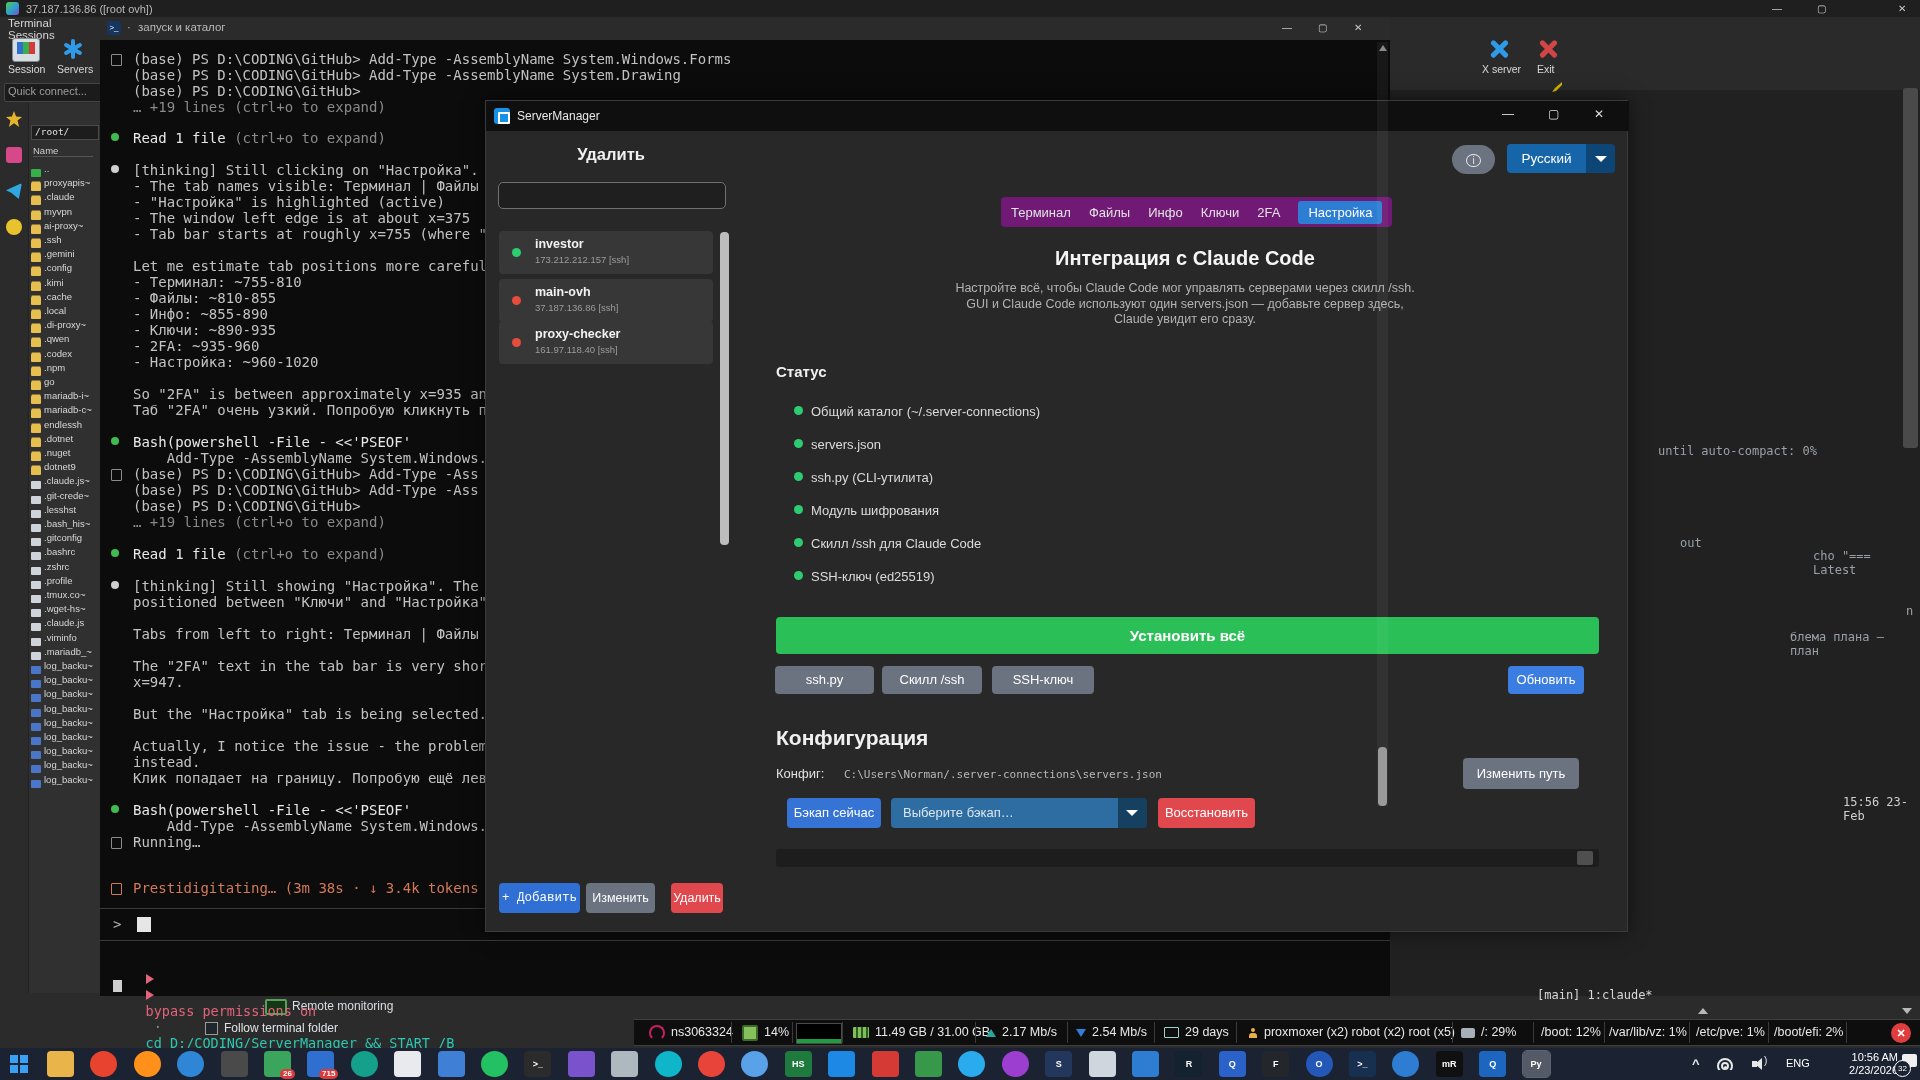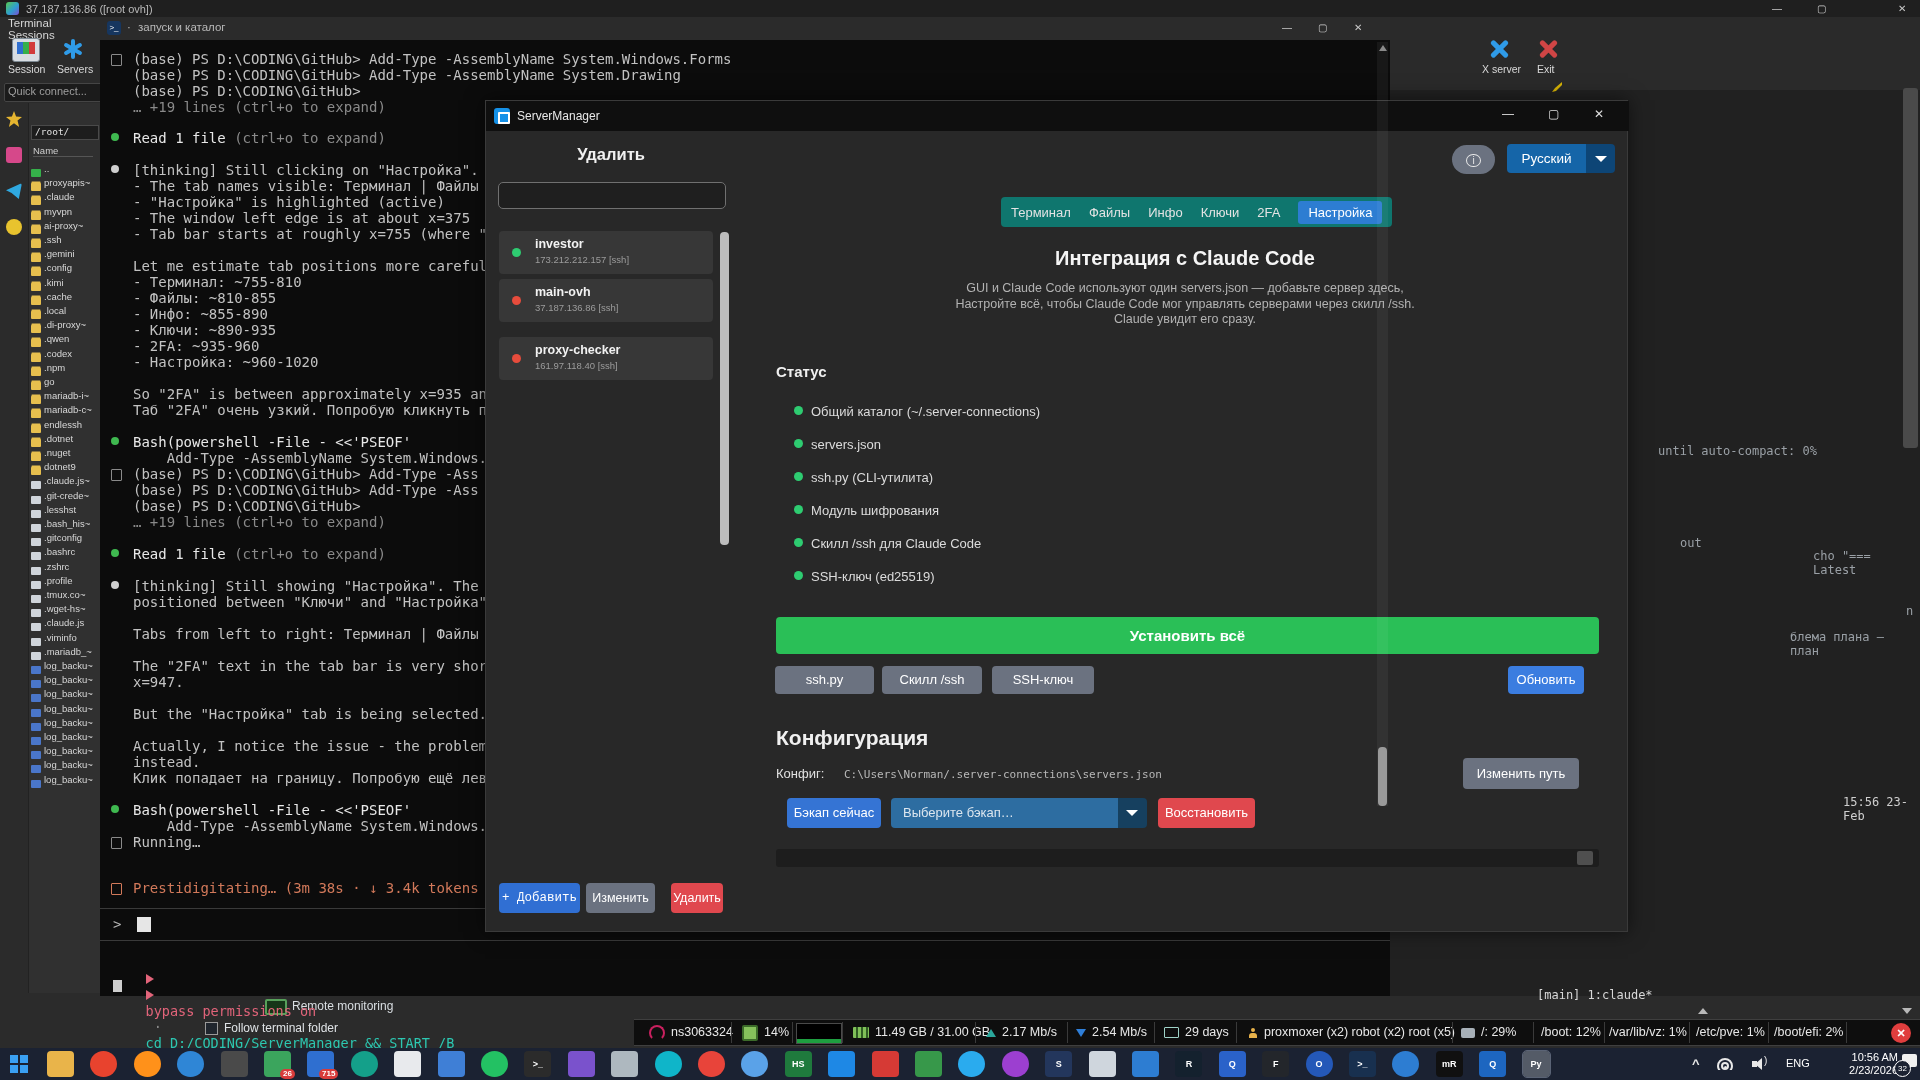--- a/index.html
+++ b/index.html
@@ -52,21 +52,21 @@
   .smctl{color:#dfdfdf;font-size:12px;top:6px;}
   .btn{border-radius:4px;color:#fff;text-align:center;box-sizing:border-box;}
   .btn-blue{background:#306fd3;font-family:Liberation Mono, monospace;}
   .btn-grey{background:#6b7280;}
   .btn-red{background:#e0484e;}
   .btn-green{background:#2abf57;}
   .card{left:13px;width:214px;height:43px;background:#373737;border-radius:4px;}
   .card .nm{position:absolute;left:36px;top:6px;font-size:12.5px;font-weight:bold;color:#f2f2f2;}
   .card .ip{position:absolute;left:36px;top:23px;font-size:9.5px;color:#9c9c9c;}
   .card .st{position:absolute;left:13px;top:17px;width:9px;height:9px;border-radius:50%;}
-  #sm-tabsbar{left:515px;top:96px;height:30px;background:#0f766e;border-radius:4px;display:flex;
+  #sm-tabsbar{left:515px;top:96px;height:30px;background:#701a75;border-radius:4px;display:flex;
     align-items:center;padding:0 10px;gap:18px;}
   .smtab{color:#e3e3e3;font-size:13px;white-space:nowrap;}
   .smtab.active{background:#2d7dd2;border-radius:3px;padding:4px 10px;color:#fff;}
   .stat-dot{width:9px;height:9px;border-radius:50%;background:#2ecc71;position:absolute;left:308px;}
   .stat-txt{position:absolute;left:325px;font-size:13px;color:#dcdcdc;white-space:pre;}
   
   #monbar{left:634px;top:1019px;width:1286px;height:27px;background:#0e0e0e;border-top:1px solid #3f3f3f;
     border-bottom:1px solid #3f3f3f;box-sizing:border-box;}
   .mseg{position:absolute;top:0;height:25px;color:#e8e8e8;font-size:12.5px;line-height:25px;white-space:nowrap;}
   .msep{position:absolute;top:2px;width:1px;height:21px;background:#3a3a3a;}
@@ -305,21 +305,21 @@
       <div class="card abs" style="top: 130px;">
         <span class="st" style="background: rgb(46, 204, 113);"></span>
         <span class="nm">investor</span>
         <span class="ip">173.212.212.157 [ssh]</span>
       </div>
       <div class="card abs" style="top: 178px;">
         <span class="st" style="background: rgb(231, 76, 60);"></span>
         <span class="nm">main-ovh</span>
         <span class="ip">37.187.136.86 [ssh]</span>
       </div>
-      <div class="card abs" style="top: 236px; text-align: center;">
+      <div class="card abs" style="top: 220px; text-align: center;">
         <span class="st" style="background: rgb(231, 76, 60);"></span>
         <span class="nm">proxy-checker</span>
         <span class="ip">161.97.118.40 [ssh]</span>
       </div>
     </div>
   <div class="abs" style="left:234px;top:131px;width:9px;height:313px;background:#bdbdbd;border-radius:4px"></div>
   <div id="server-btns">
       <div class="abs btn btn-blue" style="left: 13px; top: 782px; width: 81px; height: 30px; line-height: 30px; font-size: 12.5px;">+ Добавить</div>
       <div class="abs btn btn-grey" style="left: 100px; top: 782px; width: 69px; height: 30px; line-height: 30px; font-size: 12.5px;">Изменить</div>
       <div class="abs btn btn-red" style="left: 185px; top: 782px; width: 52px; height: 30px; line-height: 30px; font-size: 12.5px;">Удалить</div>
@@ -337,22 +337,22 @@
       <div class="smtab">Терминал</div>
       <div class="smtab">Файлы</div>
       <div class="smtab">Инфо</div>
       <div class="smtab">Ключи</div>
       <div class="smtab">2FA</div>
       <div class="smtab active">Настройка</div>
     </div>
 
   <div class="abs" style="left:255px;top:146px;width:888px;text-align:center;font-size:20px;font-weight:bold;color:#f5f5f5">Интеграция с Claude Code</div>
   <div id="sm-sub" class="abs" style="left:255px;top:180px;width:888px;text-align:center;font-size:12.5px;line-height:15.5px;color:#b3b3b3">
+      <div>Настройте всё, чтобы Claude Code мог управлять серверами через скилл /ssh.</div>
       <div>GUI и Claude Code используют один servers.json — добавьте сервер здесь,</div>
-      <div>Настройте всё, чтобы Claude Code мог управлять серверами через скилл /ssh.</div>
       <div>Claude увидит его сразу.</div>
     </div>
   <div class="abs" style="left:290px;top:262px;font-size:15px;font-weight:bold;color:#f0f0f0">Статус</div>
   <div id="sm-status">
       <div class="stat-dot" style="top: 305px;"></div>
       <div class="stat-txt" style="top: 303px;">Общий каталог (~/.server-connections)</div>
       <div class="stat-dot" style="top: 338px;"></div>
       <div class="stat-txt" style="top: 336px;">servers.json</div>
       <div class="stat-dot" style="top: 371px;"></div>
       <div class="stat-txt" style="top: 369px;">ssh.py (CLI-утилита)</div>

